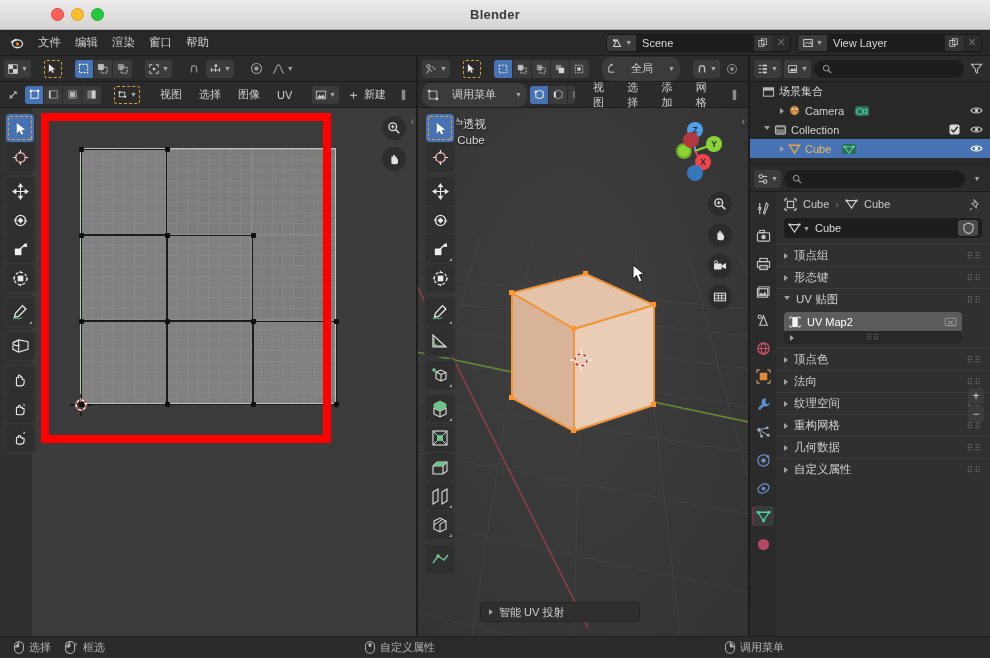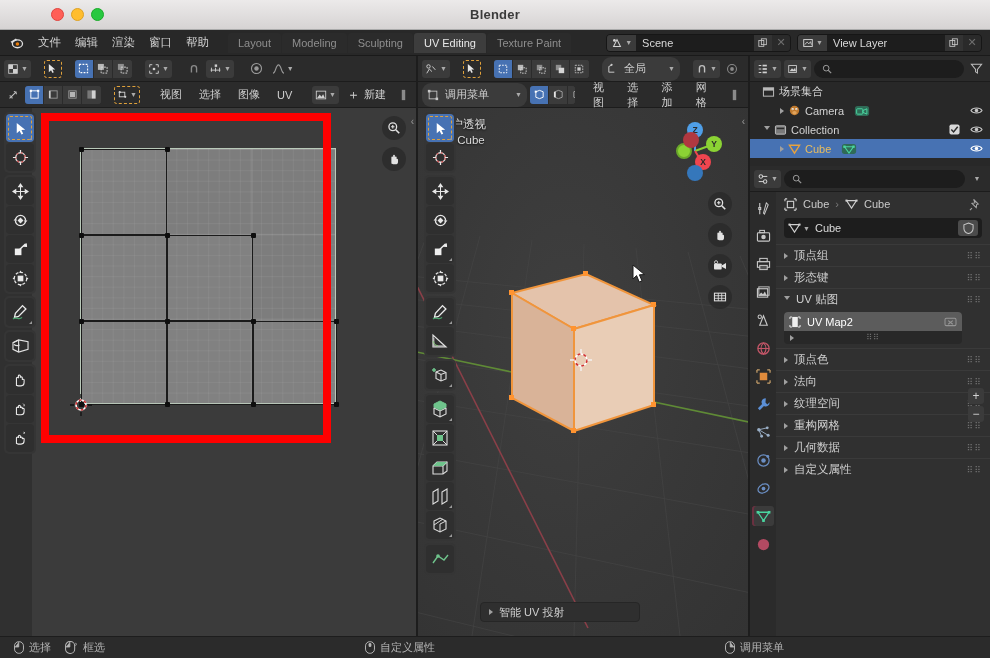--- a/index.html
+++ b/index.html
@@ -71,21 +71,21 @@
     display:flex;align-items:center;justify-content:center;gap:2px;padding:0 3px;color:#d0d0d0;
   }
   .hbtn.flat{background:transparent;}
   .hbtn.dashed{background:#2b2b2b;outline:1px dashed #e0a13b;outline-offset:-1px;}
   .grp{display:flex;align-items:center;background:#3b3b3b;border-radius:3px;overflow:hidden;}
   .grp > div{height:18px;min-width:19px;display:flex;align-items:center;justify-content:center;background:#3b3b3b;border-right:1px solid #2b2b2b;}
   .grp > div:last-child{border-right:none;}
   .grp > div.act{background:#4772b3;}
   .mtext{padding:2px 7px;font-size:11px;color:#cfcfcf;border-radius:3px;cursor:default;}
   .dropdown{
-    display:flex;align-items:center;gap:6px;background:#3b3b3b;height:18px;
+    display:flex;align-items:center;gap:13px;background:#3b3b3b;height:18px;
     border-radius:9px;padding:12px 5px;color:#d0d0d0;font-size:11px;
   }
   .sep{width:7px;}
 
   
   .tools{
     position:absolute;top:30px;left:4px;width:32px;
     display:flex;flex-direction:column;gap:2px;
   }
   .tgrp{background:#353535;border-radius:5px;padding:2px;display:flex;flex-direction:column;gap:1px;}
@@ -205,27 +205,20 @@
         <circle cx="9" cy="9.6" r="1.9" fill="#e87d0d"></circle>
         <path d="M1.6 7.2 L7.4 3.6 L8.6 5.4 L3 8.6 Z" fill="#e0e0e0"></path>
       </svg>
     </div>
     <div class="menu-item">文件</div>
     <div class="menu-item">编辑</div>
     <div class="menu-item">渲染</div>
     <div class="menu-item">窗口</div>
     <div class="menu-item">帮助</div>
 
-    <div class="ws-tabs">
-      <div class="ws-tab">Layout</div>
-      <div class="ws-tab">Modeling</div>
-      <div class="ws-tab">Sculpting</div>
-      <div class="ws-tab active">UV Editing</div>
-      <div class="ws-tab">Texture Paint</div>
-    </div>
 
     <div class="topbar-right">
       <div class="idblock">
         <div class="pre">
           <svg width="12" height="12" viewBox="0 0 14 14">
             <path d="M3 11 L7 3 L11 11 Z" fill="none" stroke="#d5d5d5" stroke-width="1.2"></path>
             <circle cx="4" cy="4" r="1.6" fill="#d5d5d5"></circle>
           </svg>
             <span class="chev">▼</span>
         </div>

